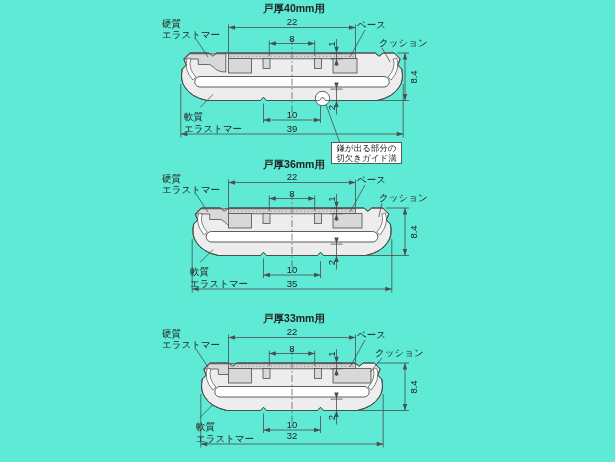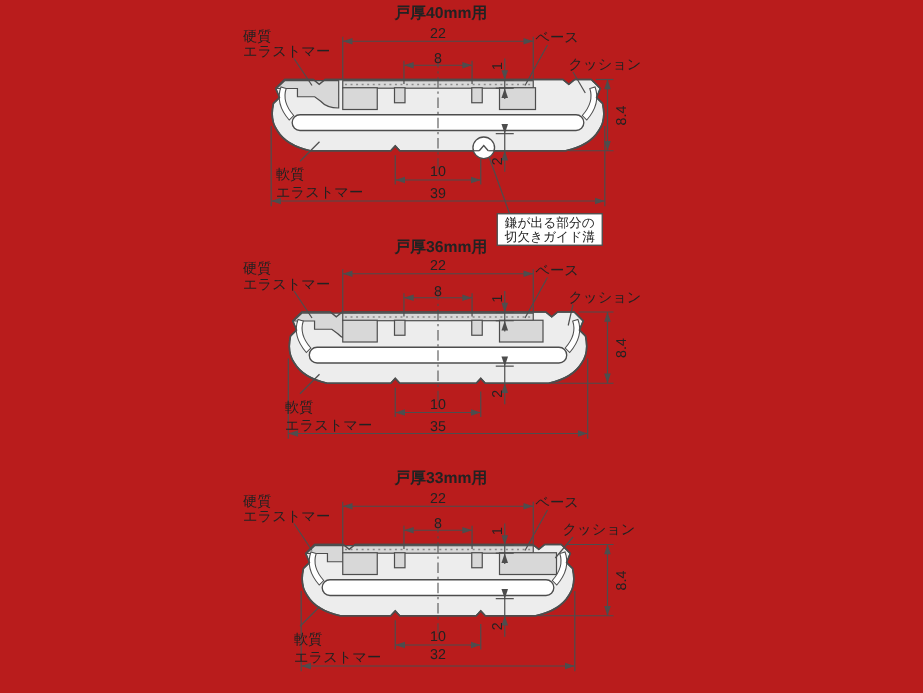--- a/index.html
+++ b/index.html
@@ -1,16 +1,16 @@
 <!DOCTYPE html>
 <html><head>
 <meta charset="utf-8">
 <style>
   html,body{margin:0;padding:0;background:#fff;}
-  .figure{position:relative;width:615px;height:462px;background:#b91c1c;overflow:hidden;}
+  .figure{position:relative;width:615px;height:462px;background:#5eead4;overflow:hidden;}
   svg{display:block;}
   text{fill:#222;font-family:"Liberation Sans","DejaVu Sans",sans-serif;}
   .t-title{font-size:10.5px;font-weight:bold;}
   .t-label{font-size:9.5px;}
   .t-dim{font-size:9.5px;}
   .t-call{font-size:8.5px;}
   .mid{text-anchor:middle;}
   .callout-rect{fill:#fff;stroke:#4d4d4d;stroke-width:0.9;}
 </style>
 </head>

